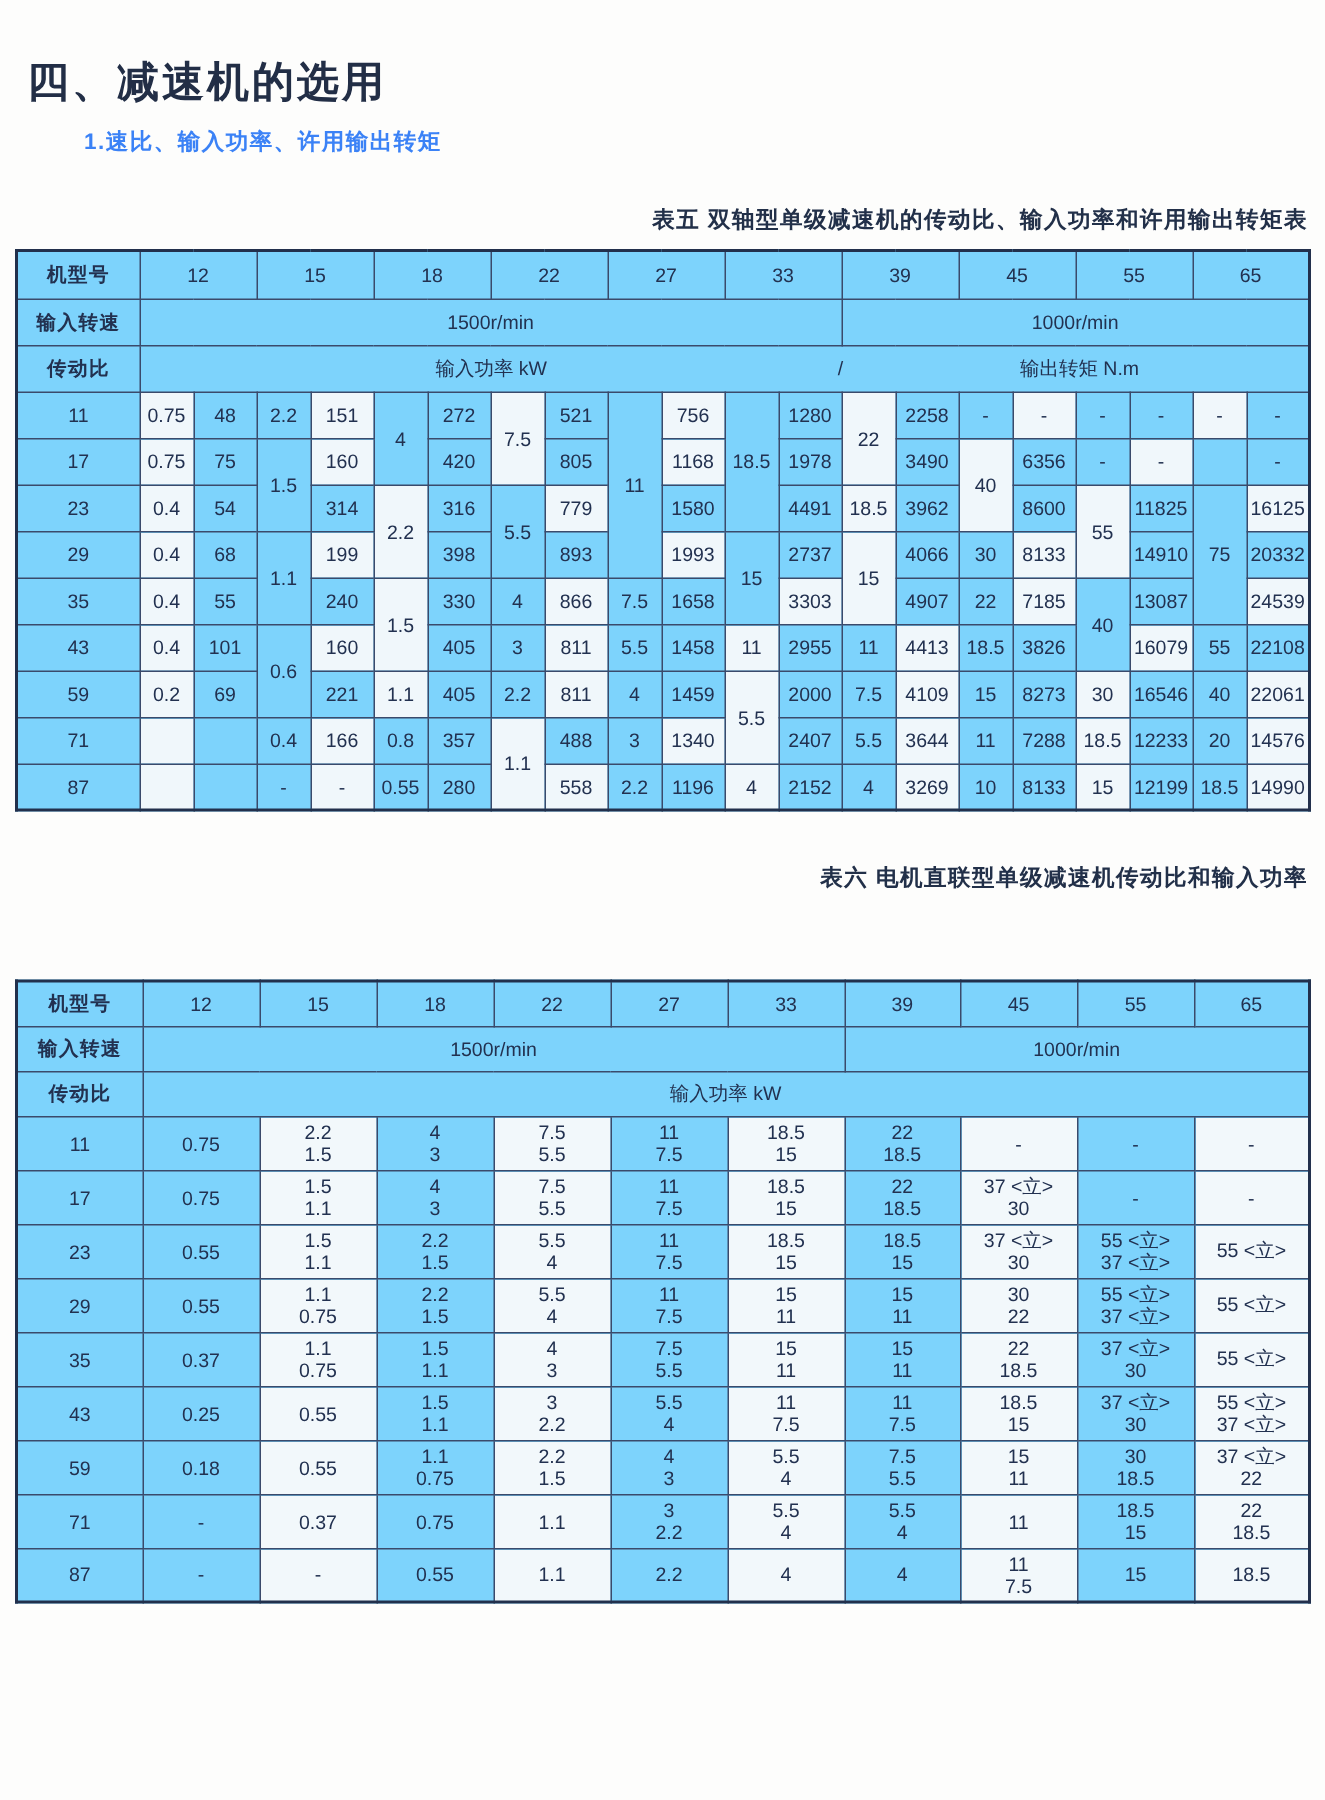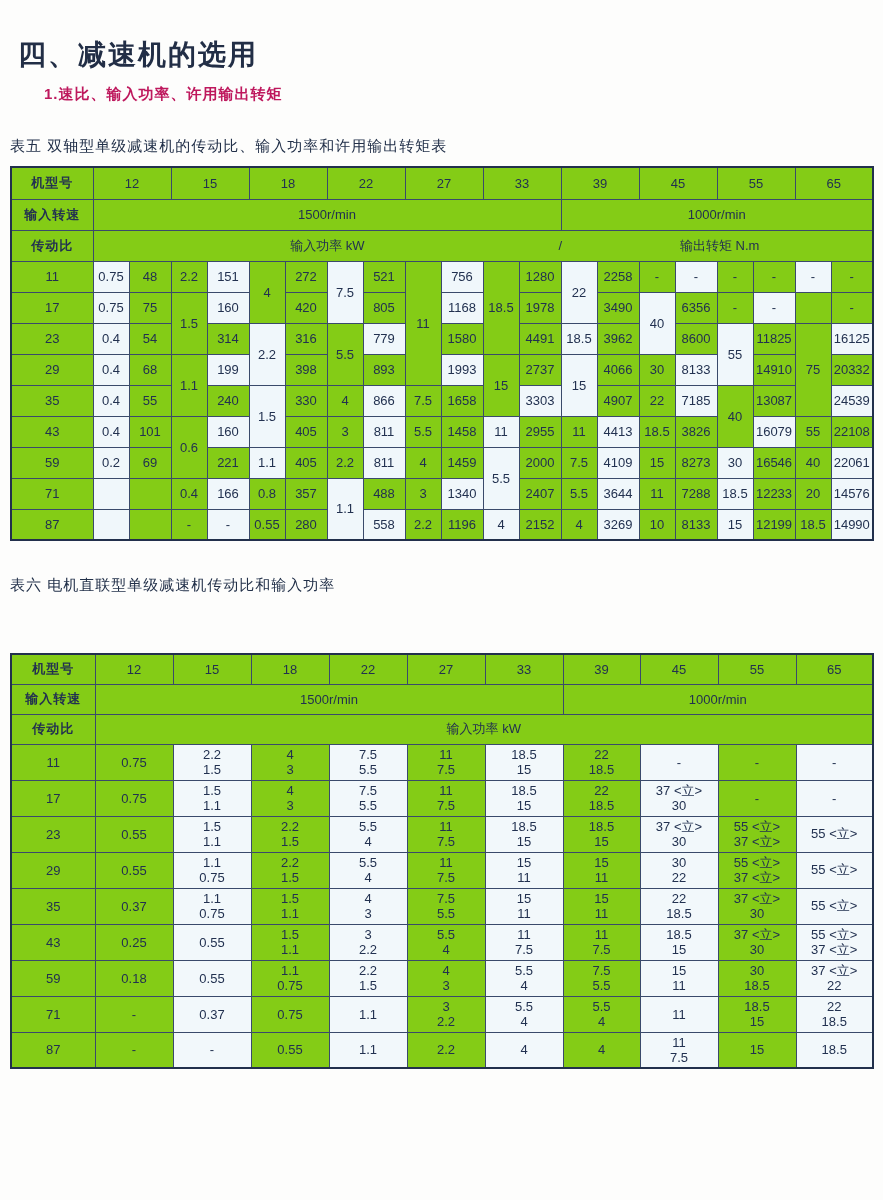--- a/index.html
+++ b/index.html
@@ -7,33 +7,33 @@
     width:883px;height:1200px;position:relative;
     background:#fdfdfc;color:#25324c;
     font-family:"Liberation Sans","DejaVu Sans",sans-serif;
     overflow:hidden;
   }
   .page-title{
     position:absolute;left:18px;top:36px;
     font-size:28px;font-weight:700;letter-spacing:2px;color:#222e46;
   }
   .subtitle{
-    position:absolute;left:44px;top:85px;
-    font-size:15px;font-weight:600;letter-spacing:1px;color:#be185d;
+    position:absolute;left:56px;top:85px;
+    font-size:15px;font-weight:600;letter-spacing:1px;color:#3b82f6;
   }
   .tbl-caption{
-    position:absolute;left:10px;width:862px;text-align:left;
-    font-size:15px;font-weight:400;letter-spacing:1px;color:#223049;
+    position:absolute;left:10px;width:862px;text-align:right;
+    font-size:15px;font-weight:700;letter-spacing:1px;color:#223049;
   }
   #cap5{top:137px}
   #cap6{top:576px}
   table{
     position:absolute;left:10px;width:862px;
     border-collapse:collapse;table-layout:fixed;
-    background:#84cc16;border:2px solid #22304c;
+    background:#7dd3fc;border:2px solid #22304c;
   }
   #t5{top:166px}
   #t6{top:653px}
   td,th{
     border:1px solid #3a4a6b;
     text-align:center;vertical-align:middle;
     font-size:13px;font-weight:400;padding:0 1px;
     color:#223150;overflow:hidden;white-space:nowrap;
   }
   th{font-weight:600;letter-spacing:1px}

